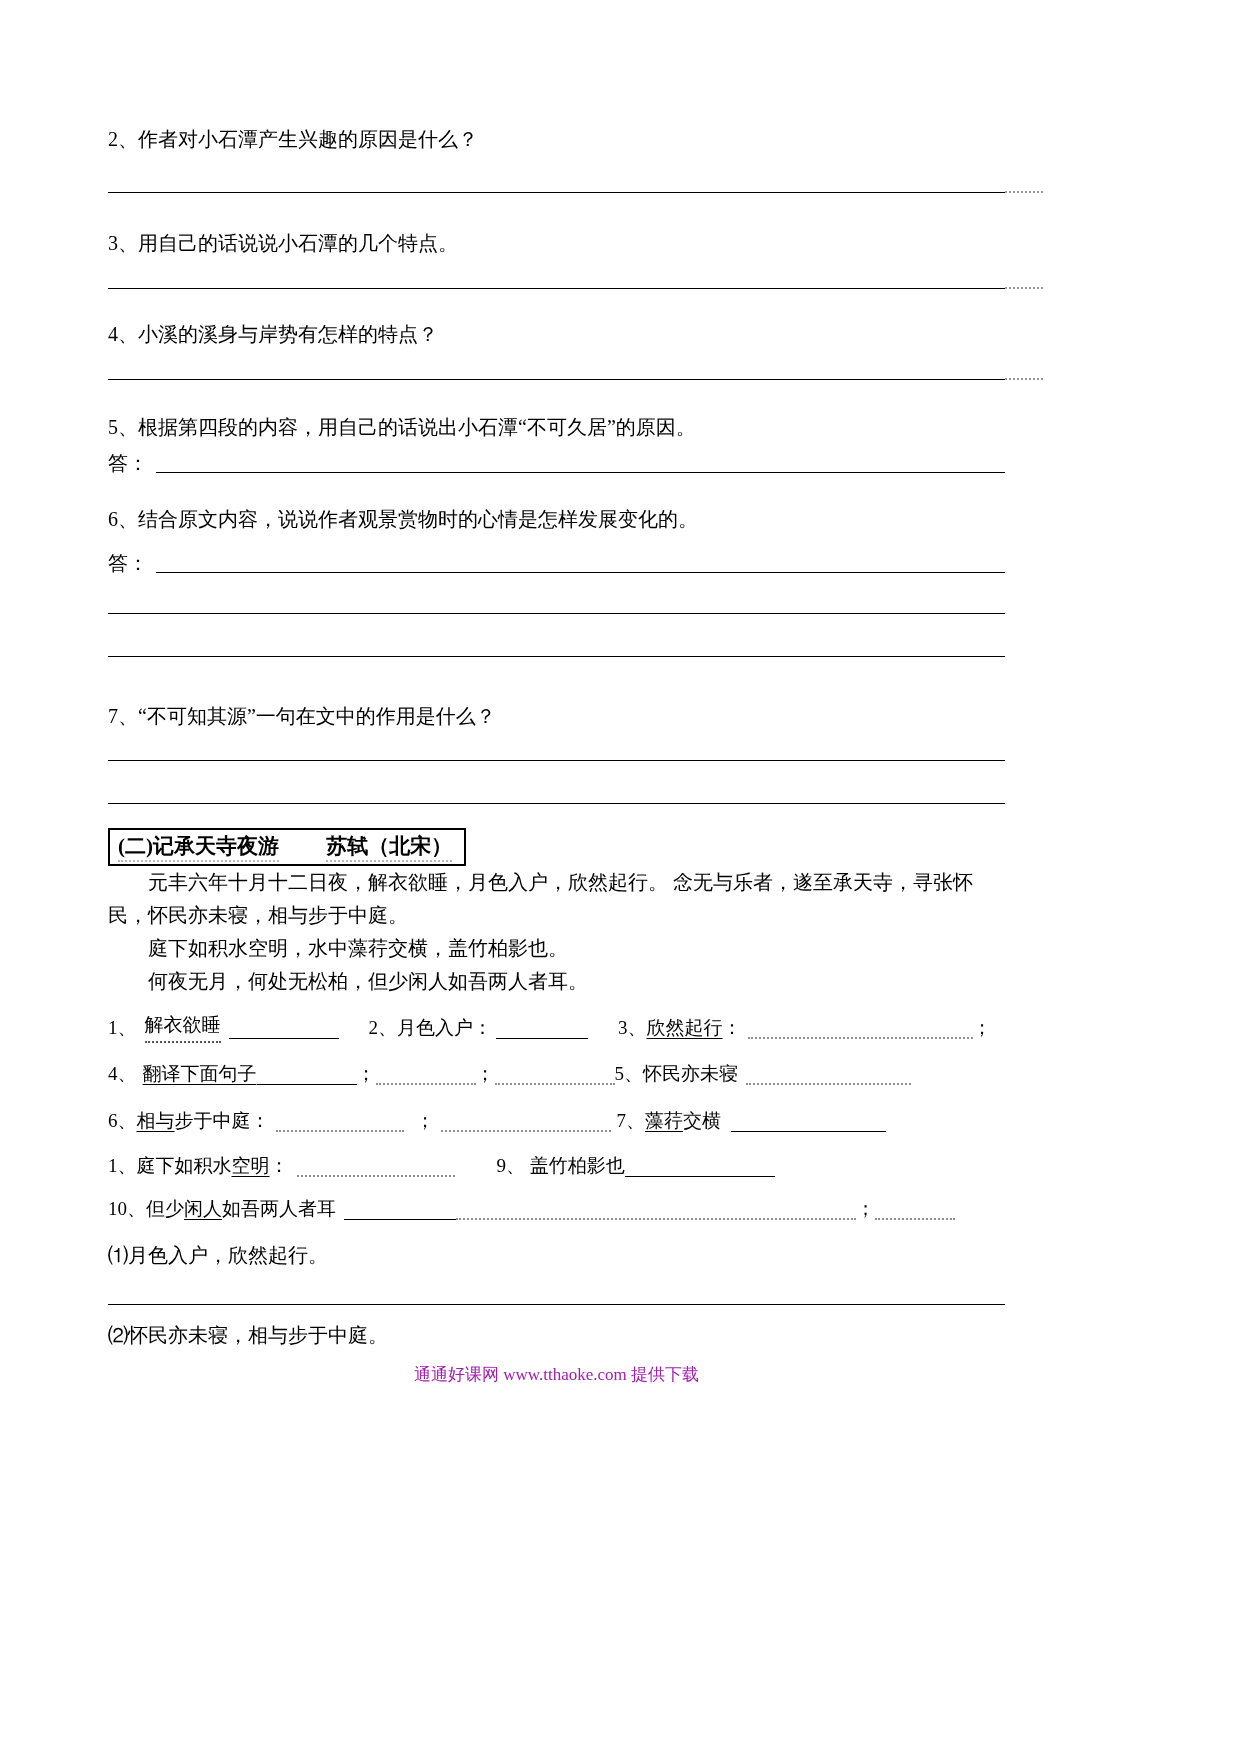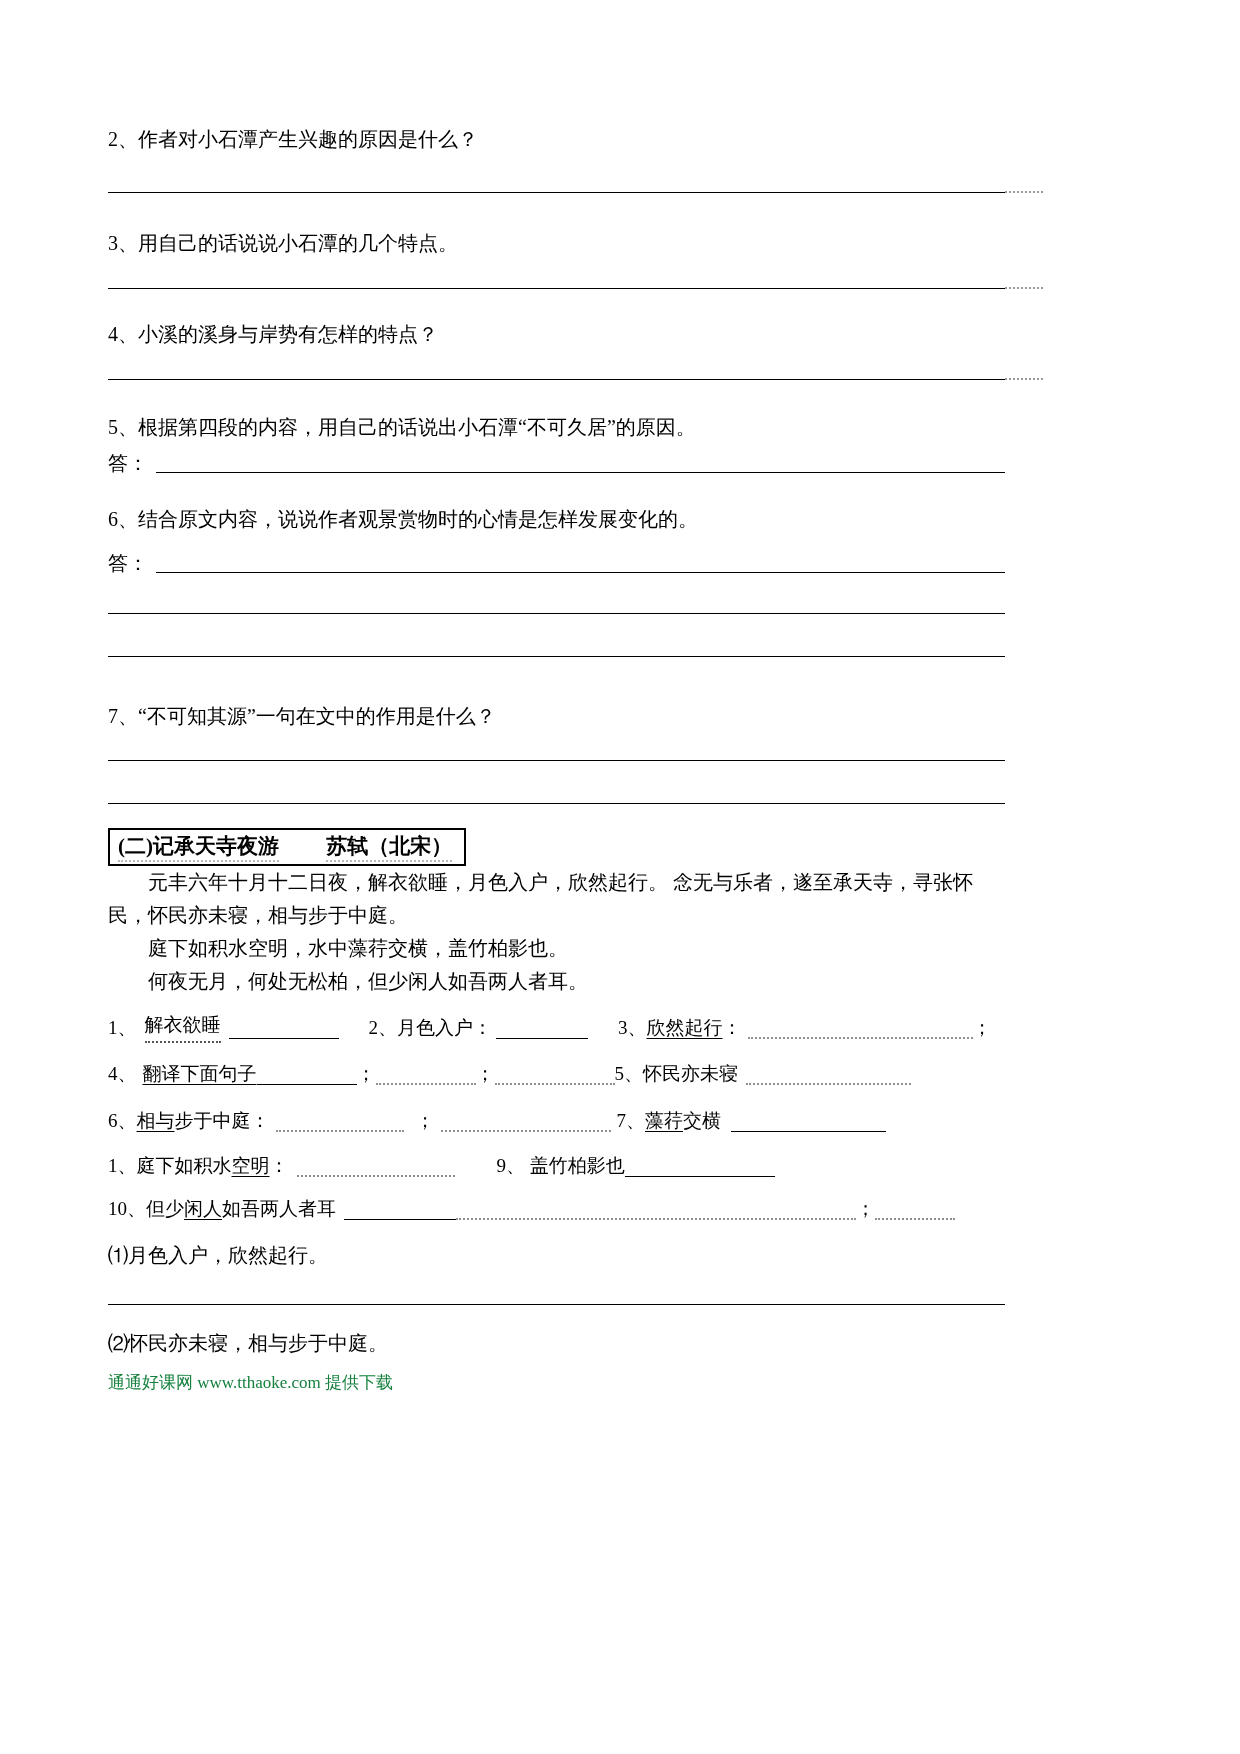--- a/index.html
+++ b/index.html
@@ -48,21 +48,21 @@
 
   .exrow { display: flex; align-items: flex-end; font-size: 19px; line-height: 30px; white-space: nowrap; }
   .blank { display: inline-block; height: 14px; margin-bottom: 4px; }
   .bs { border-bottom: 1px solid #000; }
   .bd { border-bottom: 2px dotted #8f8f8f; }
   .ul { text-decoration: underline; text-underline-offset: 4px; }
   .em { border-bottom: 2px dotted #555; padding-bottom: 1px; }
 
   .trans { font-size: 20px; line-height: 28px; white-space: nowrap; }
 
-  .footer { font-size: 17px; color: #15803d; }
+  .footer { text-align: center; font-size: 17px; color: #a21caf; }
 </style>
 </head>
 <body>
 
 <div class="page">
 
   <div class="q">2、作者对小石潭产生兴趣的原因是什么？</div>
   <div class="lrow" style="margin-top:37px">
     <span class="lsolid"></span>
     <span class="ltail"></span>
@@ -166,17 +166,17 @@
     <span class="blank bs" style="width:112px;margin-left:8px"></span>
     <span class="blank bd" style="width:400px"></span>
     <span>；</span>
     <span class="blank bd" style="width:80px"></span>
   </div>
 
 
   <div class="trans" style="margin-top:17px">⑴月色入户，欣然起行。</div>
   <div class="fline" style="margin-top:34px"></div>
 
-  <div class="trans" style="margin-top:24px">⑵怀民亦未寝，相与步于中庭。</div>
+  <div class="trans" style="margin-top:16px">⑵怀民亦未寝，相与步于中庭。</div>
 
   <div class="footer" style="margin-top:14px">通通好课网  www.tthaoke.com 提供下载</div>
 
 </div>
 
 </body></html>

